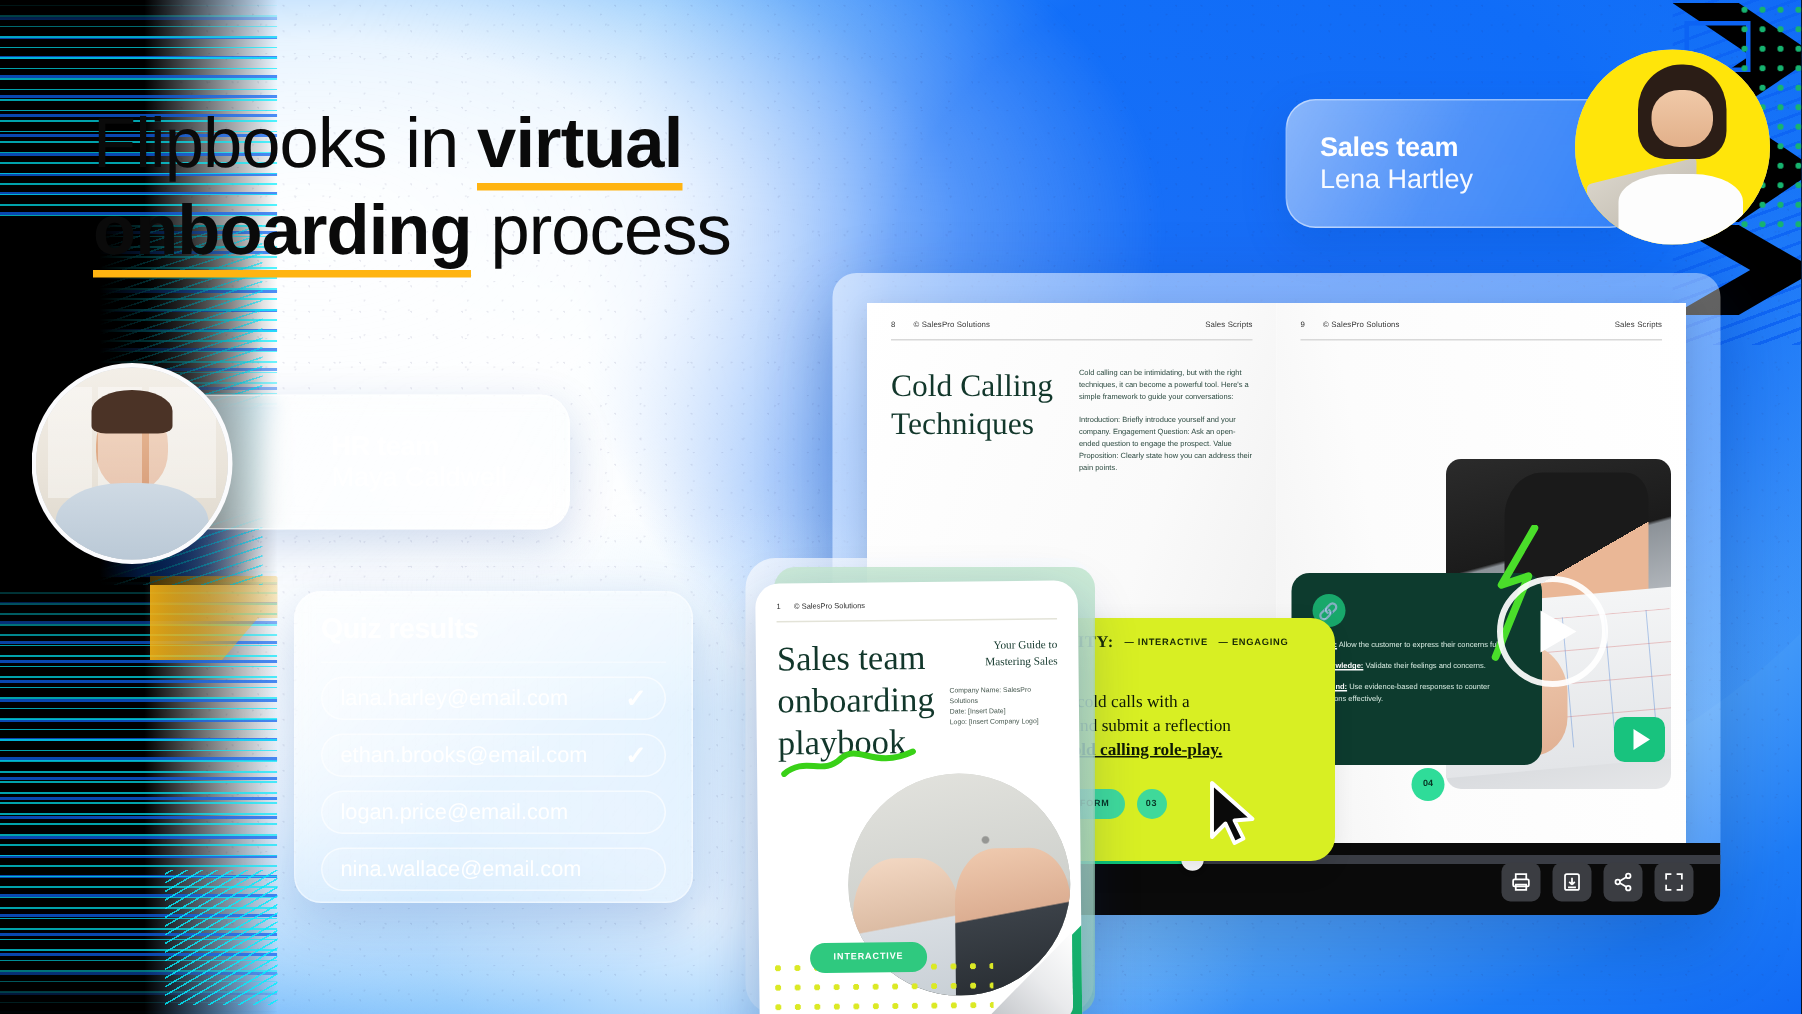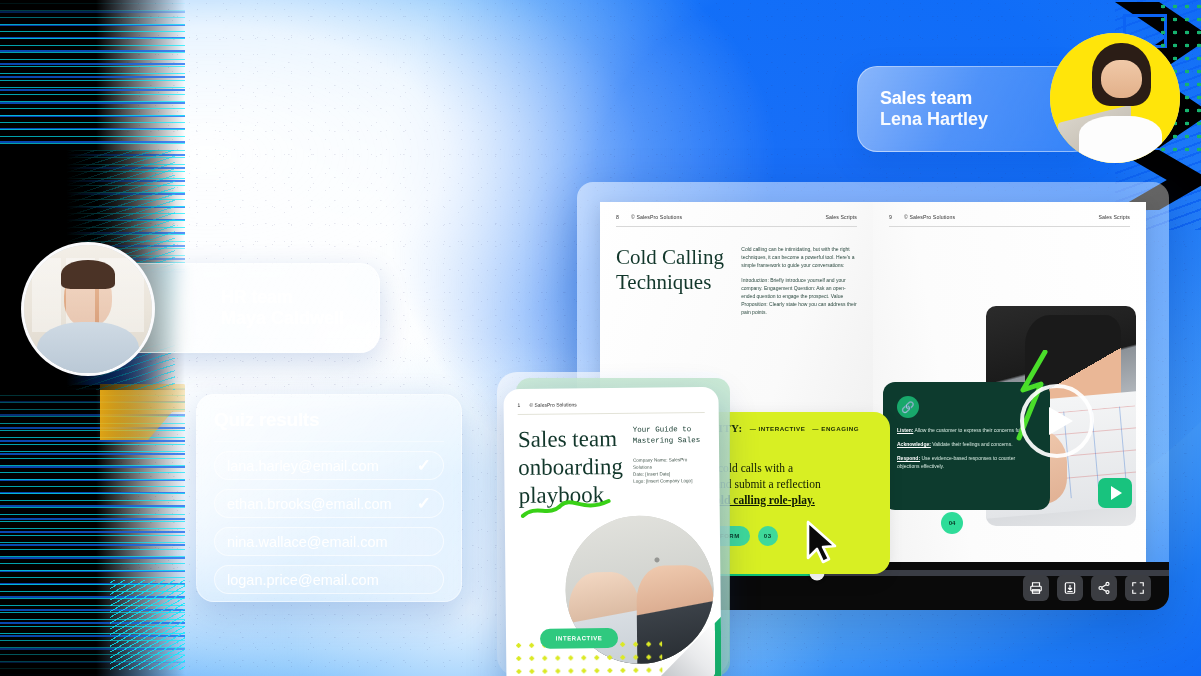--- a/index.html
+++ b/index.html
@@ -148,21 +148,21 @@
     border-radius: 20px;
     background: linear-gradient(118deg, rgba(255,255,255,.50) 0%, rgba(255,255,255,.26) 46%, rgba(255,255,255,.14) 100%);
     border: 1px solid rgba(255,255,255,.45);
     backdrop-filter: blur(6px);
     box-shadow: 0 10px 30px rgba(8,60,160,.18);
     display: flex; align-items: center;
     z-index: 11;
   }
   .person-card .text { color: #fff; }
   .person-card .team { font-weight: 800; font-size: 18px; letter-spacing: -.2px; }
-  .person-card .name { font-weight: 700; font-size: 18px; margin-top: 0; opacity: .96; }
+  .person-card .name { font-weight: 400; font-size: 18px; margin-top: 0; opacity: .96; }
 
   #hr-card { left: 80px; top: 263px; width: 300px; height: 90px; padding-left: 140px; }
   .avatar {
     position: absolute;
     border-radius: 50%;
     overflow: hidden;
     border: 3px solid rgba(255,255,255,.9);
     background: #cfd8e3;
   }
   #hr-avatar { left: -60px; top: -22px; width: 134px; height: 134px; }
@@ -248,21 +248,21 @@
     display: flex; align-items: center;
     padding: 0 12px;
     color: #fff; font-size: 14.5px;
     justify-content: space-between;
   }
   .quiz-row .check { font-size: 17px; font-weight: 700; line-height: 1; }
   .quiz-row .check.off { visibility: hidden; }
 
   
   #flipbook {
-    position: absolute; left: 577px; top: 182px;
+    position: absolute; left: 555px; top: 182px;
     width: 592px; height: 428px;
     border-radius: 16px;
     background: linear-gradient(160deg, rgba(255,255,255,.50), rgba(255,255,255,.18));
     box-shadow: 0 18px 50px rgba(5,40,120,.28);
     z-index: 8;
     overflow: hidden;
   }
   .fb-pages {
     position: absolute; left: 23px; top: 20px;
     width: 546px; height: 360px;
@@ -487,21 +487,21 @@
     padding-bottom: 6px; border-bottom: .5px solid #e3e3d8;
   }
   #playbook .pb-main { display: flex; gap: 10px; margin-top: 11px; }
   #playbook .pb-title {
     font-family: "Liberation Serif", serif;
     font-size: 23px; line-height: 28px; color: #12372b;
     flex: 0 0 55%;
     position: relative;
   }
   #playbook .pb-sub { flex: 1; }
-  #playbook .pb-sub .s1 { font-family: Liberation Mono, monospace; font-size: 7.5px; line-height: 11px; color: #12372b; }
+  #playbook .pb-sub .s1 { font-family: Liberation Serif, serif; font-size: 7.5px; line-height: 11px; color: #12372b; text-align: right; }
   #playbook .pb-sub .s2 { font-size: 4.6px; line-height: 7px; color: #46584f; margin-top: 10px; }
   #playbook .scribble { position: absolute; left: 2px; bottom: -12px; width: 92px; height: 24px; }
   #playbook .pb-photo {
     position: absolute; left: 60px; top: 128px; width: 148px; height: 148px;
     border-radius: 50%;
     overflow: hidden;
     background: linear-gradient(160deg, #d9d9d4 0%, #c3c6c2 40%, #9aa09d 100%);
   }
   #playbook .pb-photo .board {
     position: absolute; inset: 0;
@@ -578,20 +578,26 @@
     <div class="shard-cy"></div>
   </div>
   <div class="glitch-right">
     <div class="blue-stripes"></div>
     <div class="chev c1"></div>
     <div class="chev c2"></div>
     <div class="chev c3"></div>
     <div class="box"></div>
   </div>
 
+  <h1 class="headline">
+    <span>Flipbooks in </span><span class="b ul">virtual</span>
+    <span class="l2">
+      <span class="b ul">onboarding</span><span> process</span>
+    </span>
+  </h1>
 
   <div class="person-card" id="sales-card">
     <div class="text">
       <div class="team">Sales team</div>
       <div class="name">Lena Hartley</div>
     </div>
     <div class="avatar" id="sales-avatar">
       <div class="av-photo sales">
         <div class="laptop"></div>
         <div class="shirt"></div>
@@ -617,25 +623,25 @@
     <div class="title">Quiz results</div>
     <div class="quiz-row">
       <span>lana.harley@email.com</span>
       <span class="check">✓</span>
     </div>
     <div class="quiz-row">
       <span>ethan.brooks@email.com</span>
       <span class="check">✓</span>
     </div>
     <div class="quiz-row">
+      <span>logan.price@email.com</span>
+      <span class="check off">✓</span>
+    </div>
+    <div class="quiz-row">
       <span>nina.wallace@email.com</span>
-      <span class="check off">✓</span>
-    </div>
-    <div class="quiz-row">
-      <span>logan.price@email.com</span>
       <span class="check off">✓</span>
     </div>
   </div>
 
   <div id="flipbook">
     <div class="fb-pages">
 
       <div class="fb-page left">
         <div class="fb-head">
           <span class="lft">

